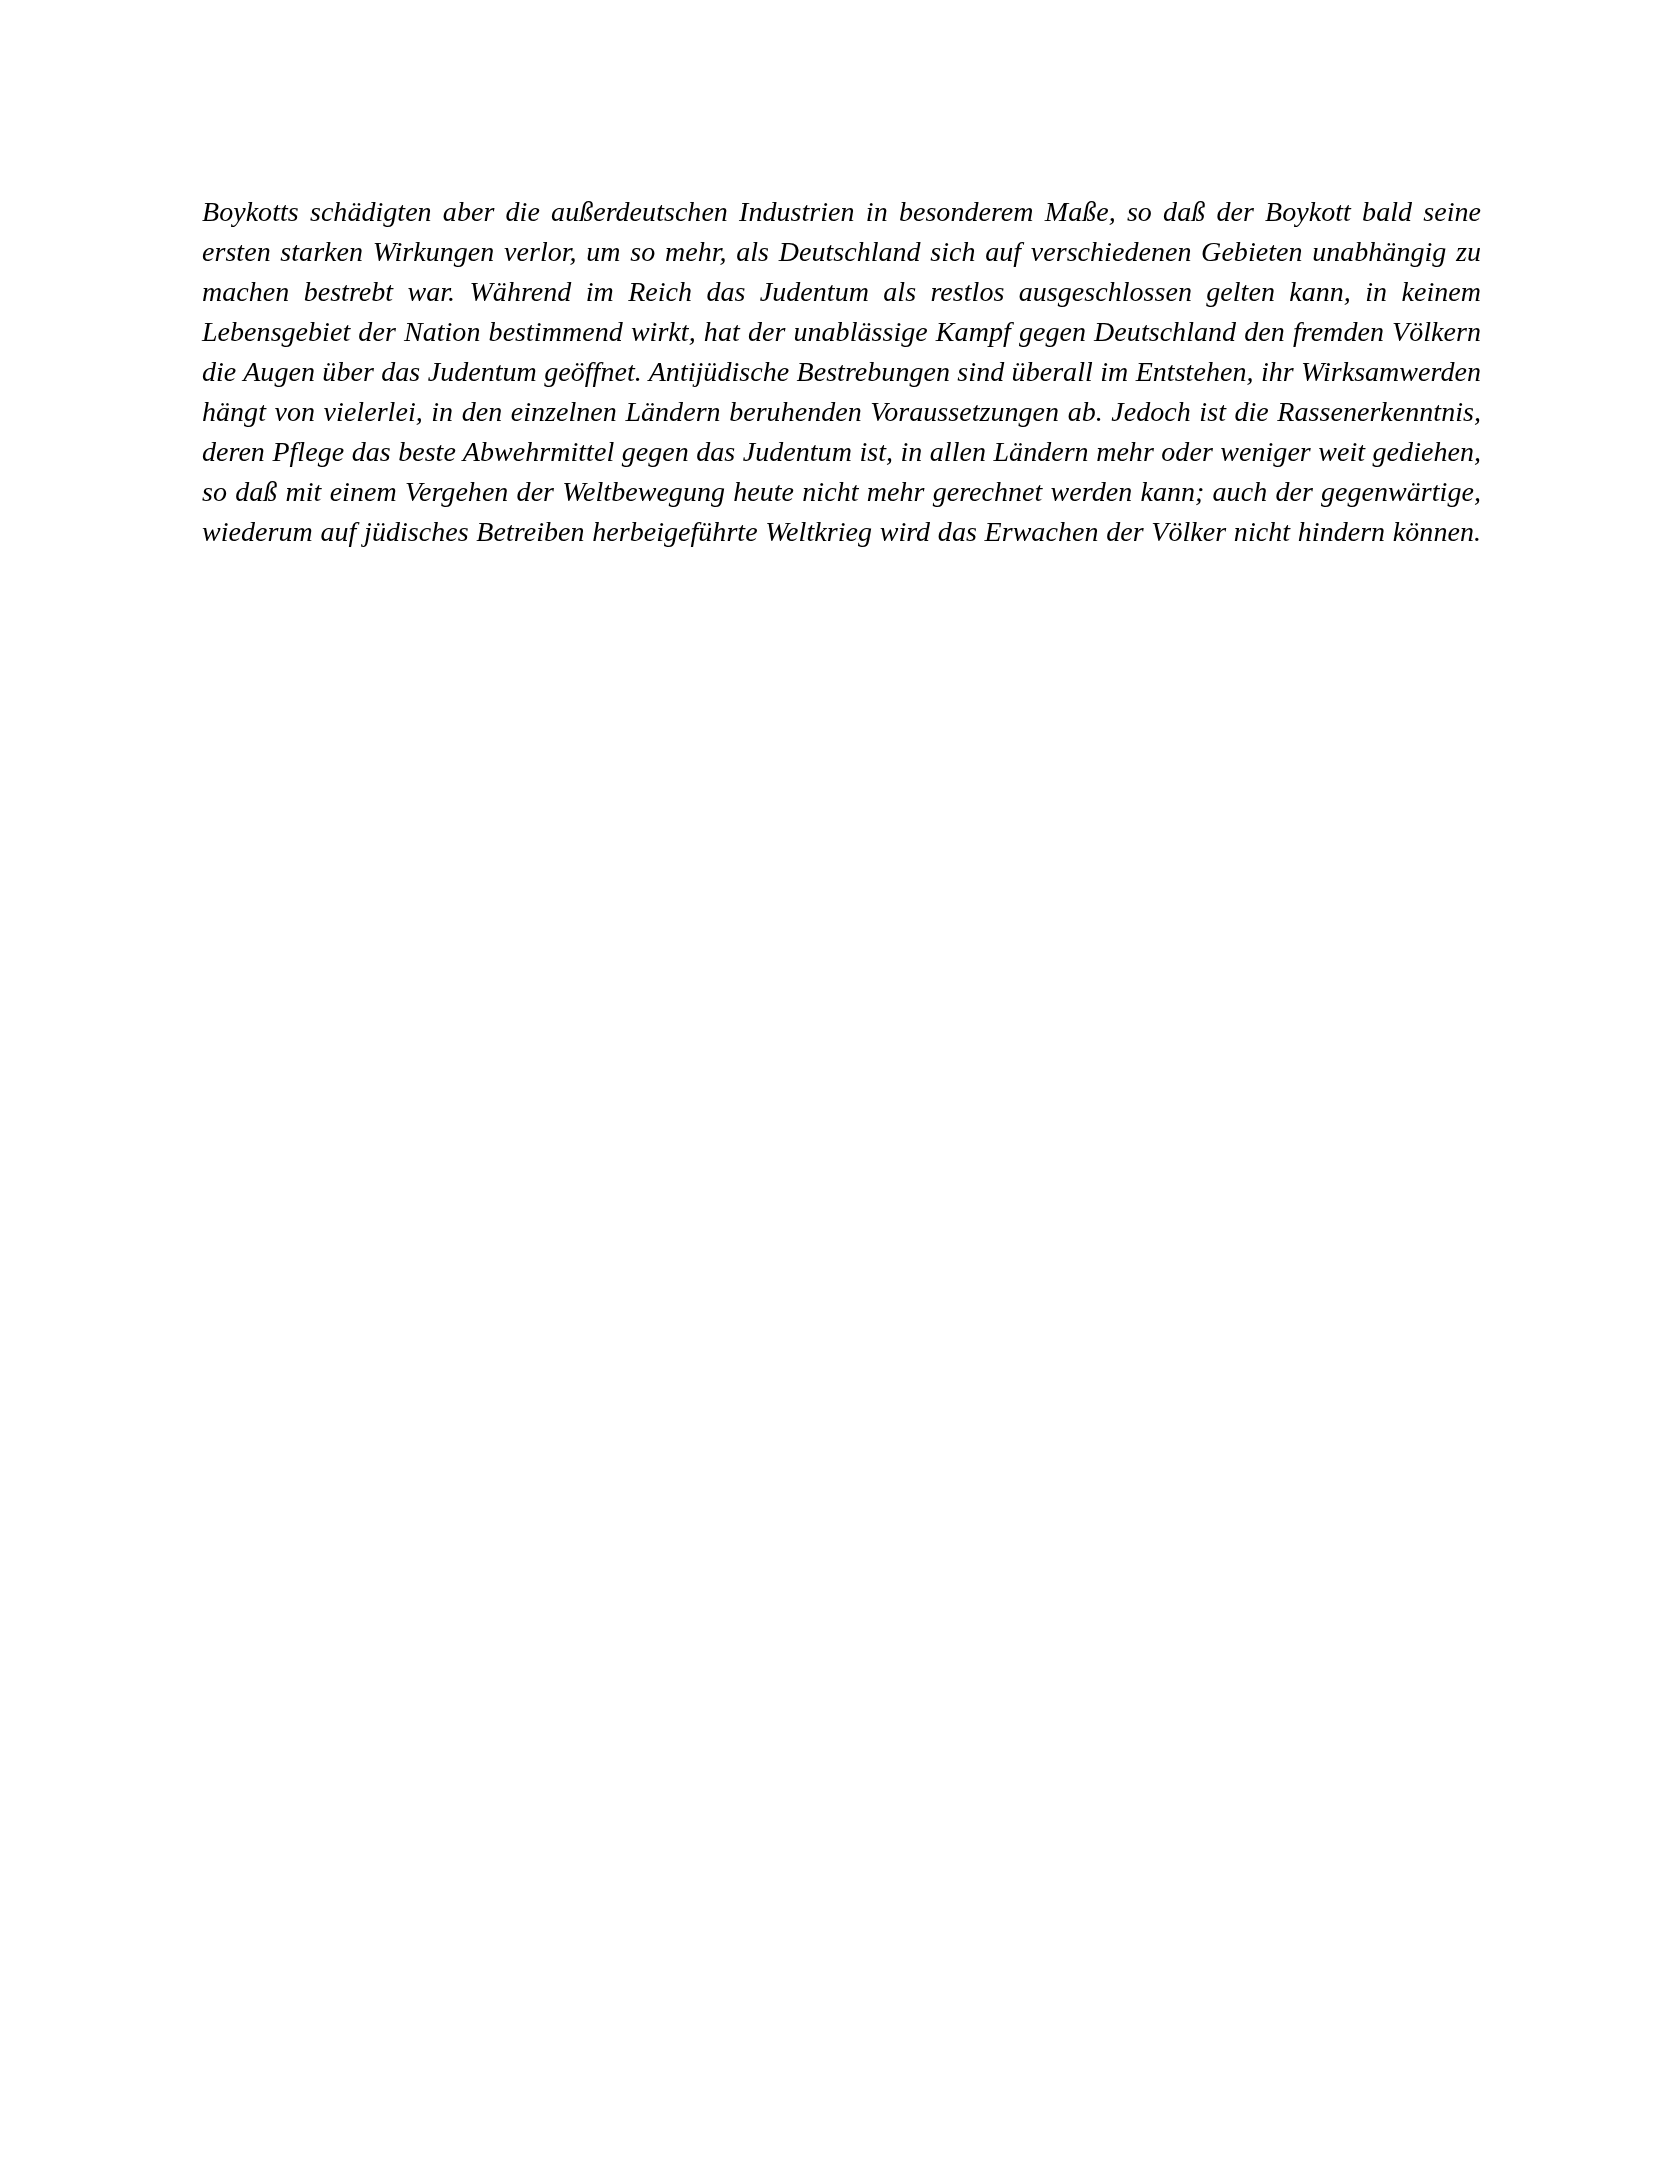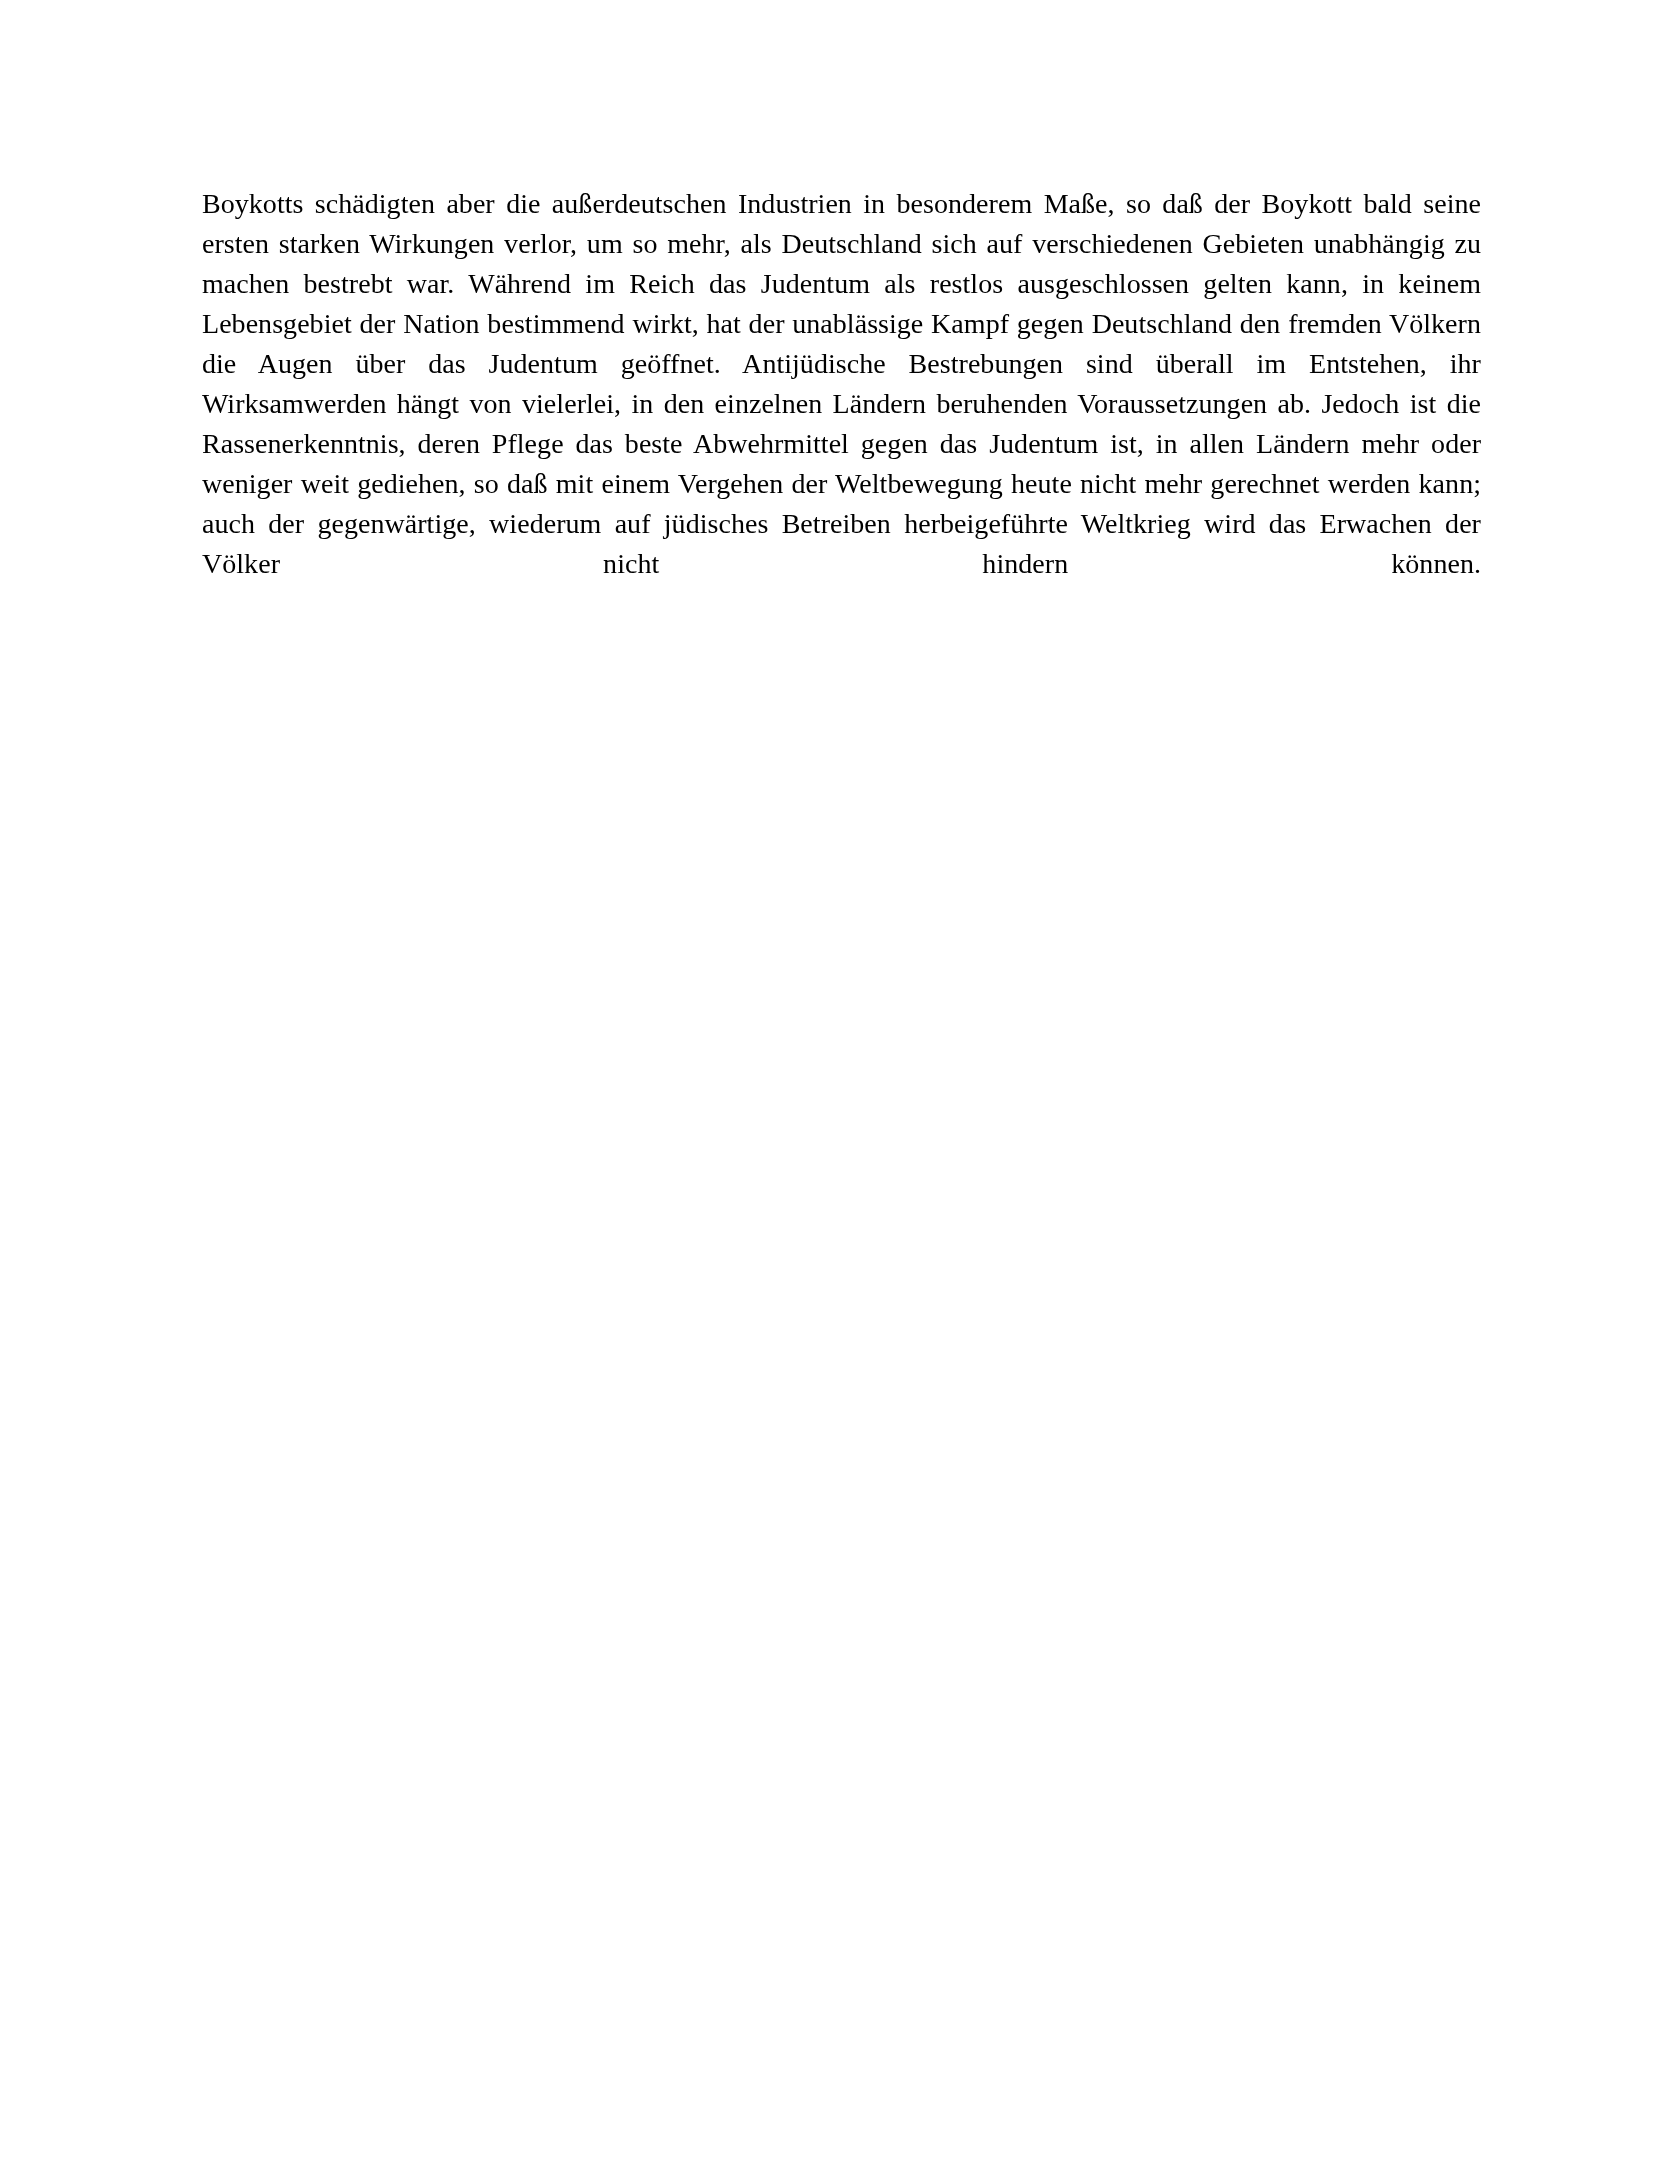--- a/index.html
+++ b/index.html
@@ -17,22 +17,23 @@
     overflow: hidden;
     font-family: "Liberation Serif", "DejaVu Serif", serif;
     color: #000000;
     -webkit-font-smoothing: none;
   }
 
   
   .body-block {
     position: absolute;
     left: 202px;
-    top: 184px;
+    top: 192px;
     width: 1279px;
+    font-style: italic;
   }
 
   .body-paragraph {
     margin: 0;
     padding: 0;
     font-size: 28px;
     line-height: 40px;
     text-align: justify;
     text-justify: inter-word;
     letter-spacing: 0.04px;

